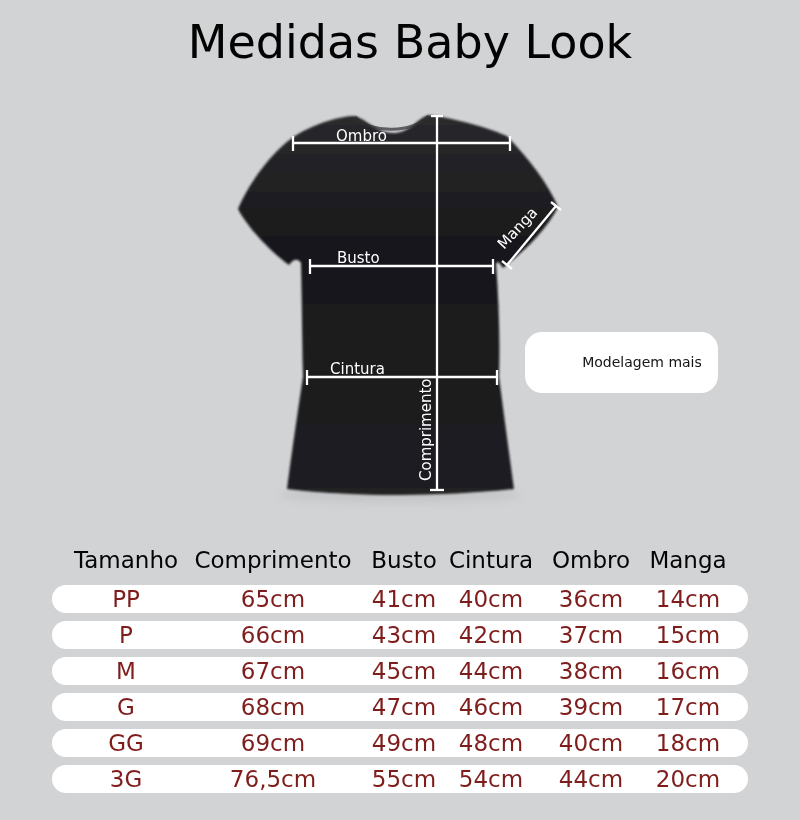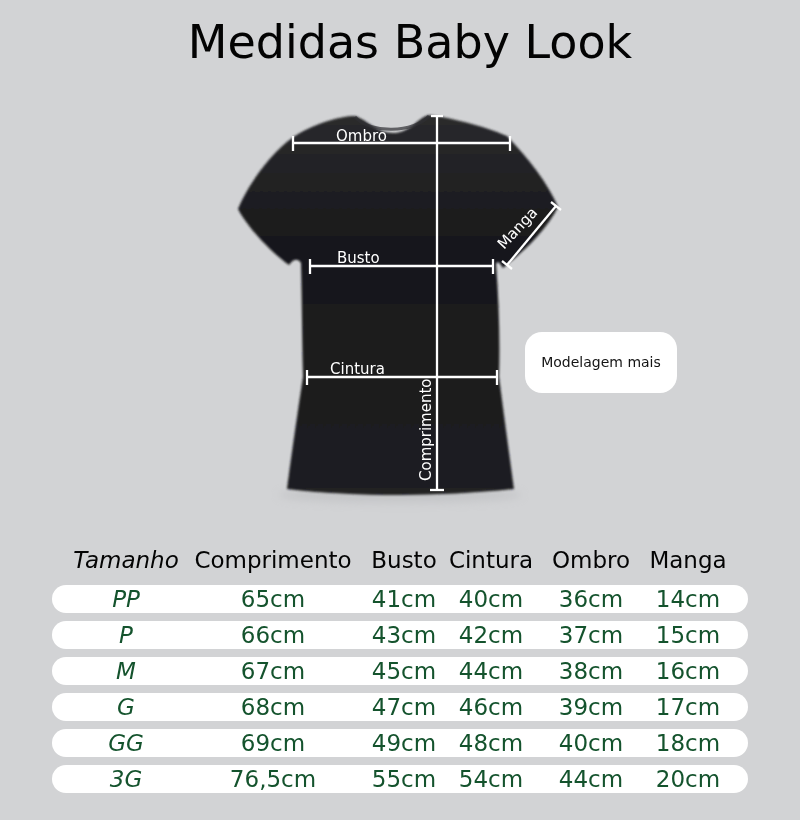--- a/index.html
+++ b/index.html
@@ -16,36 +16,36 @@
     text-align:center;
     font-size:46px;line-height:52px;
     color:#030303;
     white-space:nowrap;
   }
   .diagram-svg{position:absolute;left:0;top:90px;}
   .note-box{
     position:absolute;left:525px;top:332px;width:152px;height:61px;
     background:#ffffff;border-radius:17px;
     display:flex;flex-direction:column;justify-content:center;align-items:center;
-    font-size:14px;line-height:19px;color:#141414;text-align:center;
+    font-size:14px;line-height:19px;color:#141414;text-align:center;padding-left:41px;
   }
   .note-box span{display:block;white-space:nowrap;}
   .size-table{position:absolute;left:52px;top:543px;width:696px;}
   .thead{position:relative;height:34px;font-size:23px;color:#040404;}
   .trow{
     position:relative;height:28px;margin-top:8px;
     background:#ffffff;border-radius:14px;
-    font-size:23px;color:#14532d;
+    font-size:23px;color:#7f1d1d;
   }
   .trow:first-of-type{margin-top:7px;}
   .cell{
     position:absolute;top:50%;transform:translate(-50%,-50%);
     white-space:nowrap;
   }
-  .cells > .cell:nth-child(1){left:74px;font-style:italic;}
+  .cells > .cell:nth-child(1){left:74px;}
   .cells > .cell:nth-child(2){left:221px;}
   .cells > .cell:nth-child(3){left:352px;}
   .cells > .cell:nth-child(4){left:439px;}
   .cells > .cell:nth-child(5){left:539px;}
   .cells > .cell:nth-child(6){left:636px;}
   .mline{stroke:#ffffff;stroke-width:2.3;stroke-linecap:butt;}
   .mtext{fill:#ffffff;font-size:15px;font-family:"DejaVu Sans","Liberation Sans",sans-serif;}
 </style>
 </head>
 <body>

